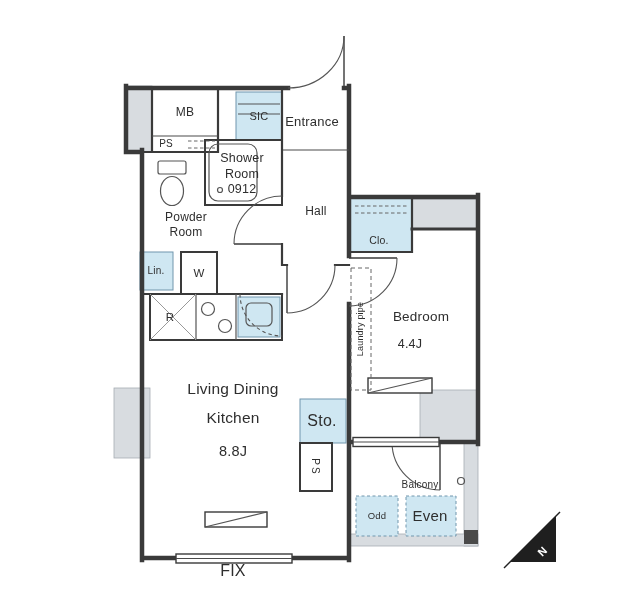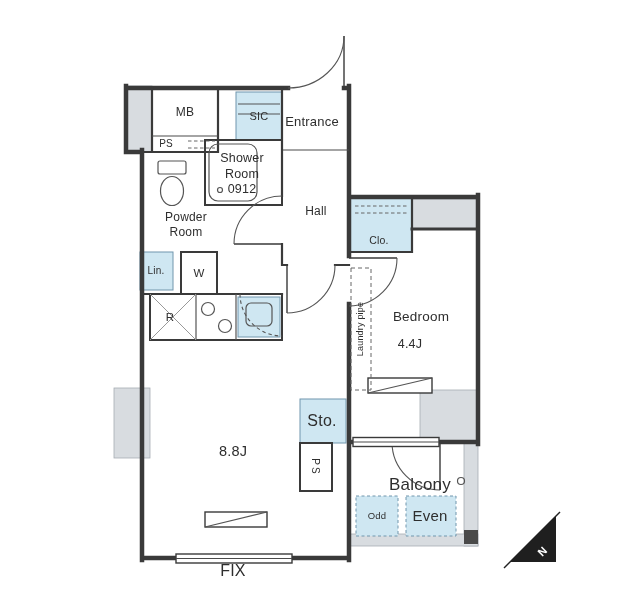--- a/index.html
+++ b/index.html
@@ -134,22 +134,24 @@
   <div class="lbl" style="left:316px;top:211px;font-size:12px">Hall</div>
   <div class="lbl" style="left:186px;top:225px;font-size:12px">Powder
 Room</div>
   <div class="lbl" style="left:156px;top:271px;font-size:10px">Lin.</div>
   <div class="lbl" style="left:199px;top:273px;font-size:11.5px">W</div>
   <div class="lbl" style="left:170px;top:317px;font-size:11.5px">R</div>
   <div class="lbl" style="left:379px;top:241px;font-size:10.5px">Clo.</div>
   <div class="lbl" style="left:421px;top:317px;font-size:13.5px">Bedroom</div>
   <div class="lbl" style="left:410px;top:345px;font-size:12.5px">4.4J</div>
   <div class="lbl rot" style="left:361px;top:329px;font-size:9px">Laundry pipe</div>
+  <div class="lbl big" style="left:233px;top:404px;font-size:15.5px">Living Dining
+Kitchen</div>
   <div class="lbl" style="left:233px;top:451px;font-size:14.5px">8.8J</div>
   <div class="lbl" style="left:322px;top:421px;font-size:16px">Sto.</div>
   <div class="lbl vert" style="left:315px;top:467px;font-size:10px">PS</div>
-  <div class="lbl" style="left:420px;top:485px;font-size:17px">Balcony</div>
+  <div class="lbl" style="left:420px;top:485px;font-size:10px">Balcony</div>
   <div class="lbl" style="left:377px;top:516px;font-size:9.5px">Odd</div>
   <div class="lbl" style="left:430px;top:516px;font-size:15px">Even</div>
   <div class="lbl" style="left:233px;top:571px;font-size:16px">FIX</div>
   <div class="lbl north" style="left:543px;top:552px;font-size:11px">N</div>
 
 </div>
 
 </body></html>

